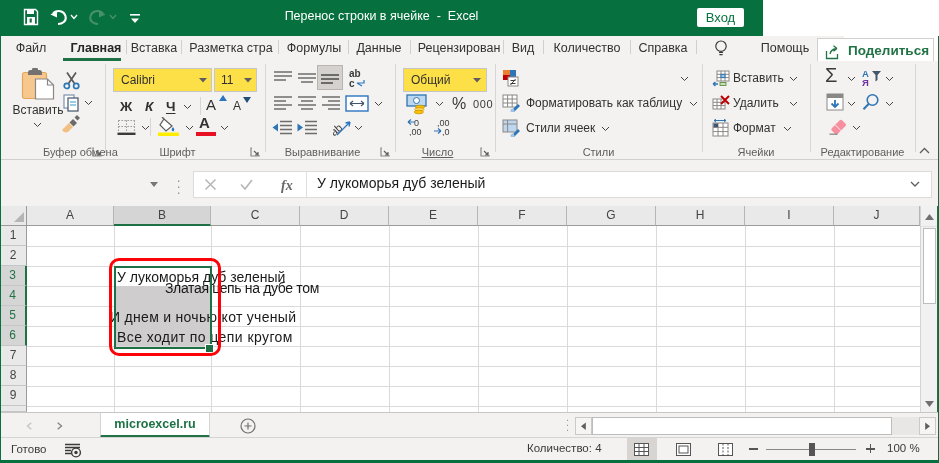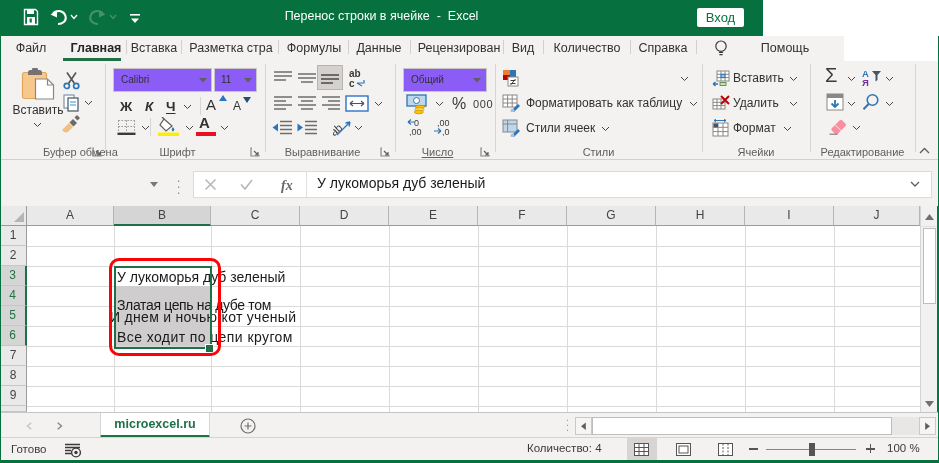--- a/index.html
+++ b/index.html
@@ -15,21 +15,21 @@
 .tab { position:absolute; top:0; height:25px; line-height:24px; text-align:center; white-space:nowrap; }
 .tabsep { position:absolute; top:4px; height:14px; width:1px; background:#d2d0ce; }
 #tab-active-underline { position:absolute; left:63px; top:22px; width:58px; height:3px; background:#1e7145; }
 
 #ribbon { left:0; top:61px; width:939px; height:99px; background:#f3f2f1; border-bottom:1px solid #d2d0ce; }
 .gsep { position:absolute; top:3px; height:88px; width:1px; background:#d8d6d4; }
 .glabel { position:absolute; top:85px; height:14px; font-size:11px; color:#605e5c; text-align:center; white-space:nowrap; }
 .launcher { position:absolute; top:86px; width:11px; height:11px; }
 .rbtxt { position:absolute; font-size:12px; color:#323130; white-space:nowrap; }
 .caret { position:absolute; width:7px; height:4px; }
-.combo { position:absolute; background:#8b5cf6; border:1px solid #c8c6c4; font-size:10px; color:#323130; }
+.combo { position:absolute; background:#fde047; border:1px solid #c8c6c4; font-size:12px; color:#323130; }
 
 #fbar { left:0; top:160px; width:939px; height:46px; background:#f3f2f1; }
 #namebox { position:absolute; left:7px; top:12px; width:158px; height:25px; background:#fff; border:1px solid #c8c6c4; font-size:12px; color:#333; line-height:23px; padding-left:6px; }
 #fxpanel { position:absolute; left:193px; top:11px; width:739px; height:27px; background:#fff; border:1px solid #dddbd9; }
 #ftext { position:absolute; left:317px; top:15px; font-size:14px; color:#1a1a1a; }
 
 #grid { left:0; top:206px; width:939px; height:206px; background:#fff; overflow:hidden; }
 .colhdr { position:absolute; top:0px; height:20px; background:#e9e9e9; border-bottom:1px solid #9b9b9b; border-right:1px solid #b5b5b5; font-size:12px; color:#444; text-align:center; line-height:19px; }
 .rowhdr { position:absolute; left:0; width:27px; height:20px; background:#e9e9e9; border-right:1px solid #9b9b9b; border-bottom:1px solid #c6c6c6; font-size:12px; color:#444; text-align:center; line-height:19px; }
 .vline { position:absolute; top:20px; width:1px; background:#dadada; height:186px; }
@@ -102,20 +102,27 @@
   <div class="tabsep" style="left:630px"></div>
   <div class="tabsep" style="left:696px"></div>
   <div id="tab-active-underline"></div>
 
   <svg class="abs" style="left:713px;top:4px" width="16" height="17" viewBox="0 0 16 17">
     <circle cx="8" cy="6.2" r="5.2" fill="none" stroke="#3b3a39" stroke-width="1.2"></circle>
     <path d="M6 12.5 h4 M6.4 14.6 h3.2" stroke="#3b3a39" stroke-width="1.2"></path>
   </svg>
   <div class="tab" style="left:741px;width:58px;overflow:hidden;margin-left:15px;">Помощь</div>
 
+  <div class="abs" style="left:817px;top:2px;width:117px;height:24px;background:#fff;border:1px solid #d2d0ce;">
+    <svg class="abs" style="left:7px;top:4px" width="17" height="17" viewBox="0 0 17 17">
+      <path d="M1.5 8 v7.5 h11 V11" fill="none" stroke="#217346" stroke-width="1.3"></path>
+      <path d="M5 11 q1 -5 7 -5.5 M12 5.5 l-3.5 -2.8 M12 5.5 l-3.5 2.8" fill="none" stroke="#217346" stroke-width="1.3"></path>
+    </svg>
+    <div class="abs" style="left:30px;top:4px;font-size:13.5px;font-weight:bold;color:#217346;">Поделиться</div>
+  </div>
 </div>
 
 <div class="abs" id="ribbon">
   <div class="gsep" style="left:105px"></div>
   <div class="gsep" style="left:265px"></div>
   <div class="gsep" style="left:395px"></div>
   <div class="gsep" style="left:495px"></div>
   <div class="gsep" style="left:702px"></div>
   <div class="gsep" style="left:810px"></div>
   <div class="gsep" style="left:915px"></div>
@@ -469,21 +476,21 @@
   <div class="hline" style="top:100px"></div>
   <div class="hline" style="top:120px"></div>
   <div class="hline" style="top:140px"></div>
   <div class="hline" style="top:160px"></div>
   <div class="hline" style="top:180px"></div>
   <div class="hline" style="top:200px"></div>
 
   <div class="abs" style="left:114px;top:80px;width:97px;height:60px;background:#cfcdcd;"></div>
 
   <div class="celltext" style="left:117px;top:61px;">У лукоморья дуб зеленый</div>
-  <div class="celltext" style="left:117px;top:89px;letter-spacing:-0.35px;">Златая цепь на дубе том</div>
+  <div class="celltext" style="left:117px;top:72px;letter-spacing:-0.35px;padding-left:48px;">Златая цепь на дубе том</div>
   <div class="celltext" style="left:110px;top:101px;letter-spacing:0.3px;">И днем и ночью кот ученый</div>
   <div class="celltext" style="left:117px;top:121px;letter-spacing:0.42px;">Все ходит по цепи кругом</div>
 
   <div class="abs" style="left:113.5px;top:60px;width:98.5px;height:83px;border:2px solid #1e7145;"></div>
   <div class="abs" style="left:204.5px;top:137.5px;width:9.5px;height:9.5px;background:#1e7145;border:1.5px solid #fff;"></div>
 
   <div class="abs" style="left:109px;top:52.2px;width:111.5px;height:97.5px;border:3.3px solid #fb0307;border-radius:10px;"></div>
 
   <div class="abs" style="left:920px;top:0;width:17px;height:206px;background:#f1f1f1;border-left:1px solid #d4d4d4;">
     <div class="abs" style="left:0;top:0px;width:17px;height:21px;border-bottom:1px solid #e1e1e1;">

